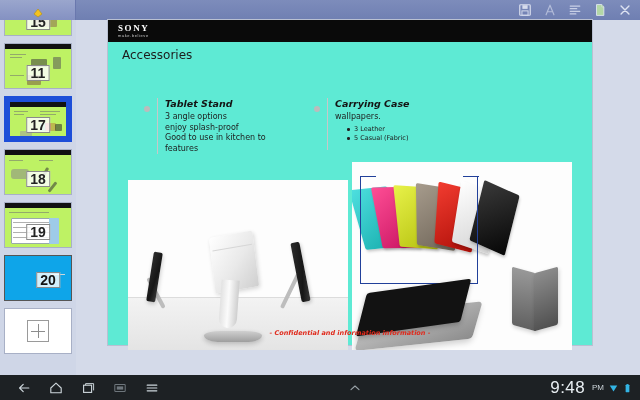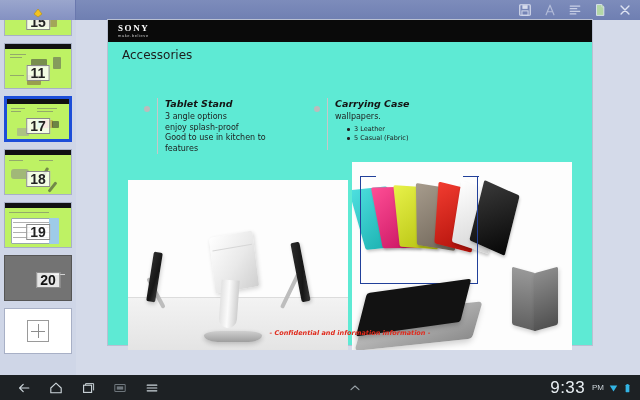--- a/index.html
+++ b/index.html
@@ -40,22 +40,22 @@
   }
   .thumb {
     position: relative;
     width: 68px; height: 46px;
     margin: 0 0 7px 0;
     background: #bef264;
     border: 1px solid #a8b0c6;
     overflow: hidden;
   }
   .thumb.first { height: 30px; margin-top: -14px; }
-  .thumb.sel { border: 3px solid #1d4ed8; }
-  .thumb.dark { background: #737373; border-color: #555; padding-left: 20px; }
+  .thumb.sel { border: 6px solid #1d4ed8; }
+  .thumb.dark { background: #0ea5e9; border-color: #555; padding-left: 20px; }
   .thumb-hdr { height: 5px; background: #111; }
   .thumb-body { position: relative; height: 100%; }
   .tnum {
     position: absolute; left: 50%; top: 54%;
     transform: translate(-50%,-50%);
     font-size: 14px; font-weight: bold; color: #222;
     background: rgba(255,255,255,.82);
     border: 1px solid #8a8a8a;
     padding: 0 3px; line-height: 14px;
   }
@@ -500,21 +500,21 @@
 
     <div class="nav-mid">
       <span class="nav-ic">
         <svg viewBox="0 0 20 20" width="16" height="16">
           <path d="M5 12 L10 7.5 L15 12" fill="none" stroke="#9aa3a9" stroke-width="1.4" stroke-linecap="round" stroke-linejoin="round"></path>
         </svg>
       </span>
     </div>
 
     <div class="nav-right">
-      <span class="clock">9:33</span>
+      <span class="clock">9:48</span>
       <span class="ampm">PM</span>
       <span class="sysic">
         <svg viewBox="0 0 12 14" width="9" height="13">
           <path d="M1 3 H11 L6 11 Z" fill="#33b5e5"></path>
         </svg>
       </span>
       <span class="sysic">
         <svg viewBox="0 0 12 14" width="9" height="13">
           <rect x="3.5" y="2" width="5" height="10" rx=".6" fill="#33b5e5"></rect>
           <rect x="4.8" y="1" width="2.4" height="1.2" fill="#33b5e5"></rect>

